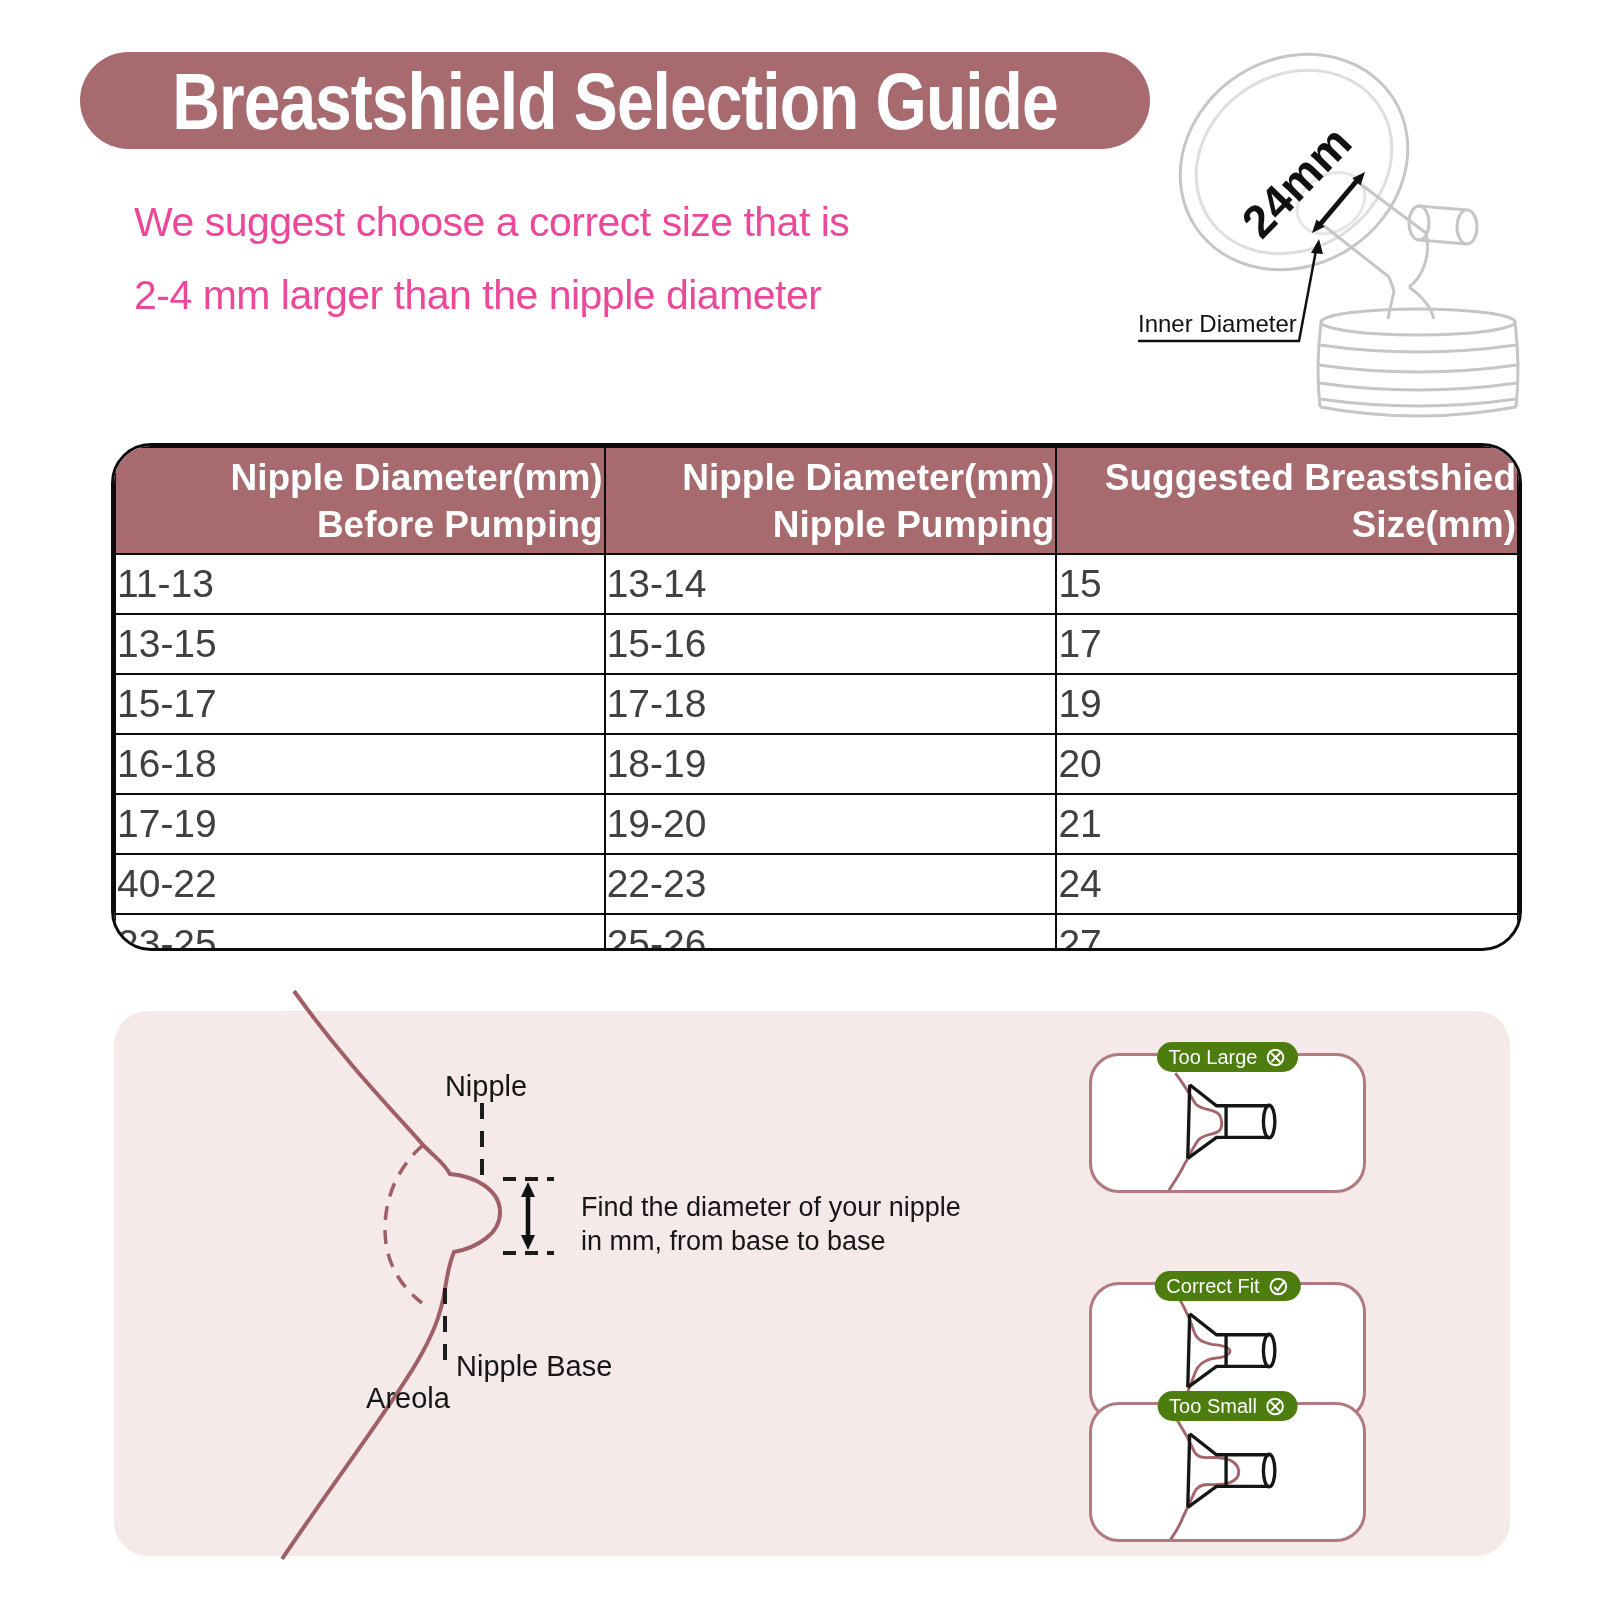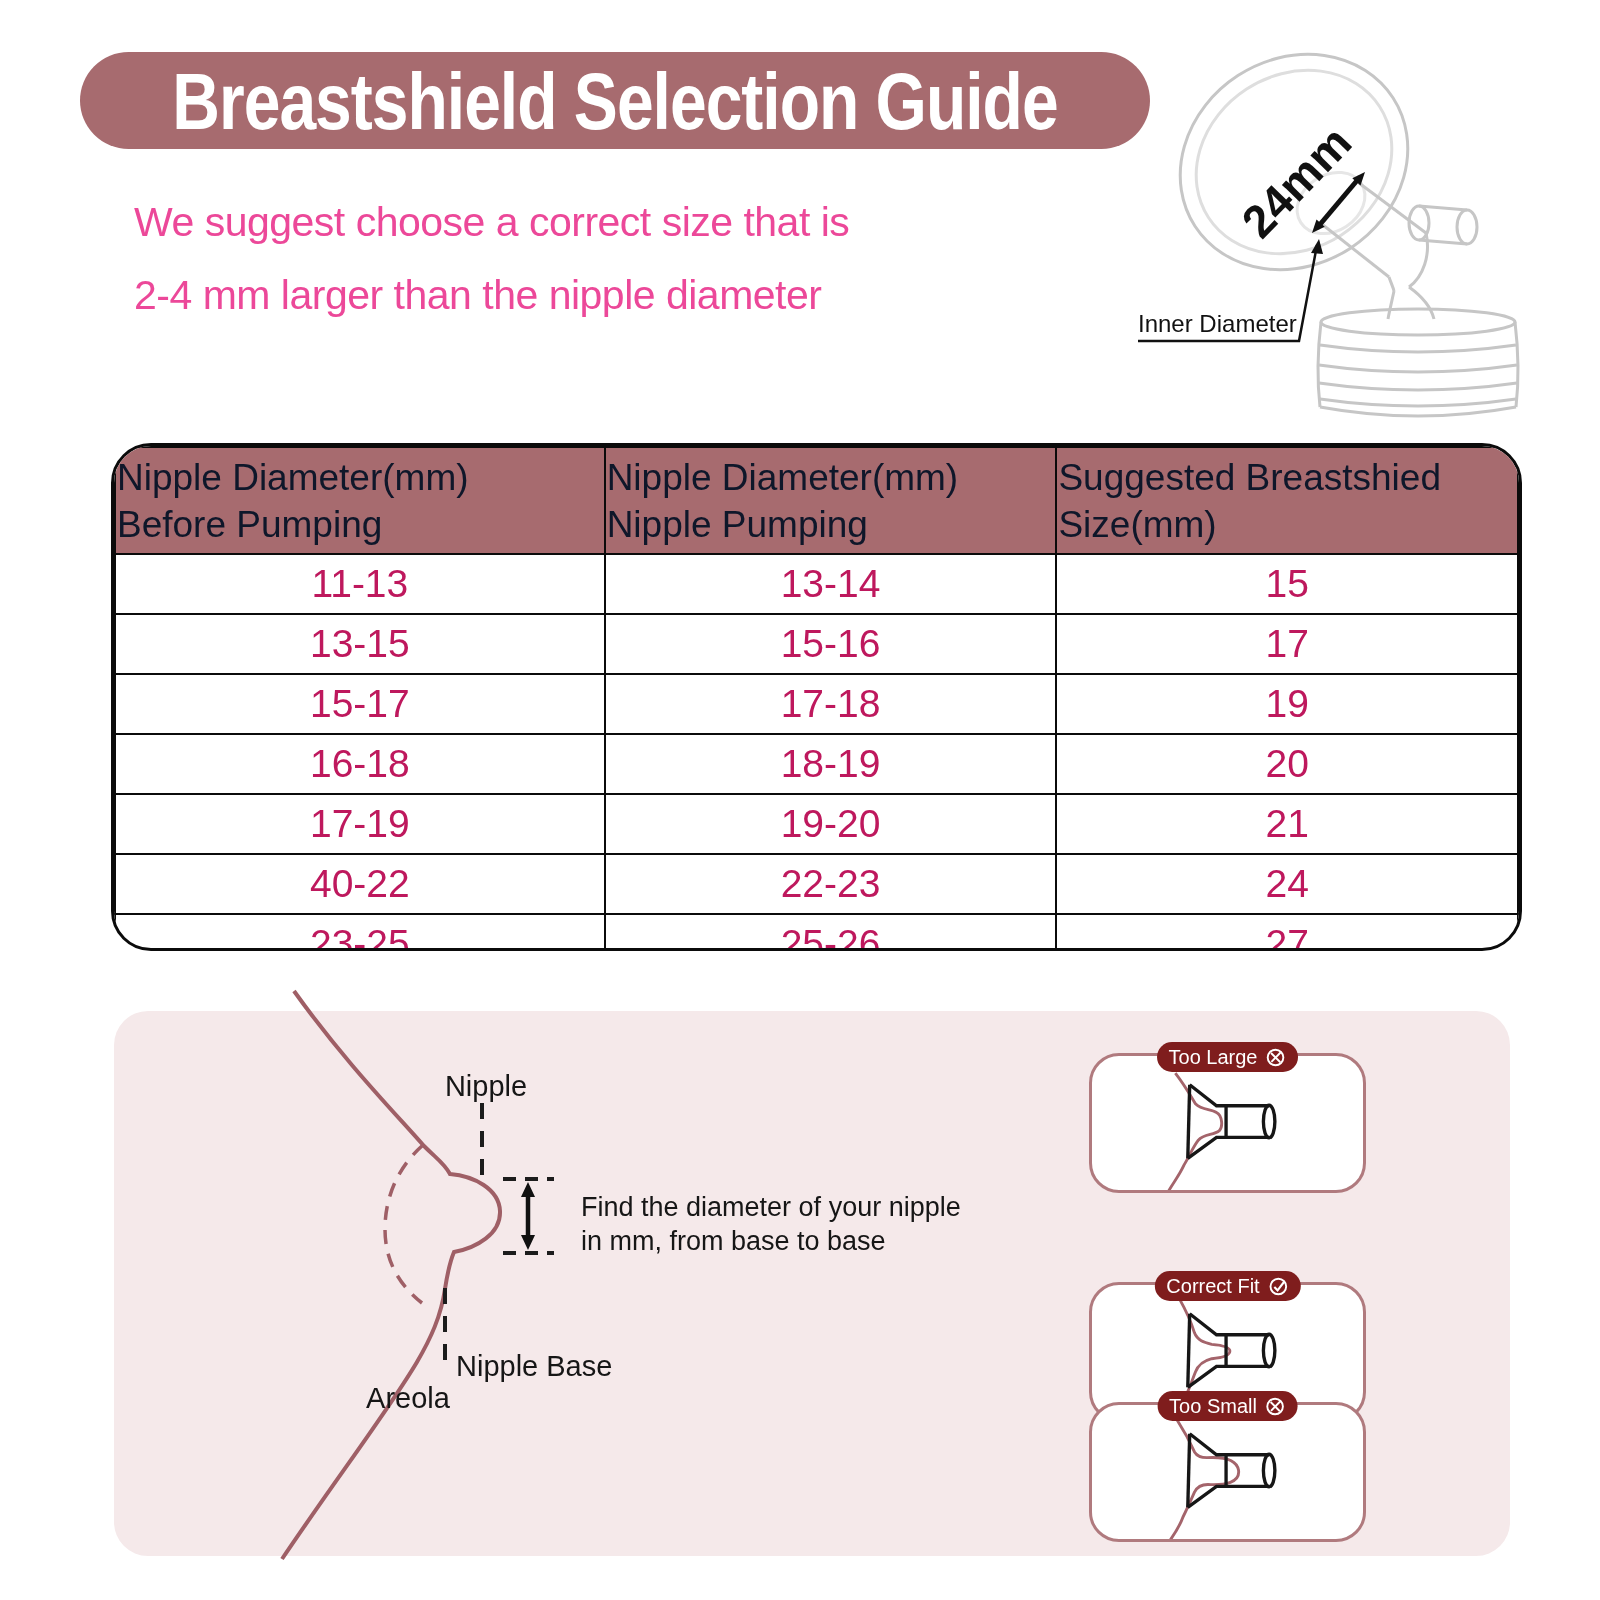--- a/index.html
+++ b/index.html
@@ -12,34 +12,34 @@
 
   
   .subtitle{position:absolute;left:118px;top:186px;font-size:41px;color:#ec4899;line-height:73px;letter-spacing:-0.5px;}
 
   
   .shield{position:absolute;left:1085px;top:25px;width:505px;height:400px;}
 
   
   .table-wrap{position:absolute;left:95px;top:443px;width:1411px;height:508px;border:3px solid #0b0b0b;border-radius:40px;overflow:hidden;background:#fff;box-sizing:border-box;}
   .size-table{width:100%;height:100%;border-collapse:collapse;table-layout:fixed;}
-  .size-table th{background:#a76b6f;color:#0f172a;font-size:37px;font-weight:normal;line-height:47px;height:103px;border:2.5px solid #0b0b0b;text-align:left;}
-  .size-table td{font-size:39px;color:#be185d;text-align:center;border:2.5px solid #0b0b0b;height:56px;font-weight:400;}
+  .size-table th{background:#a76b6f;color:#ffffff;font-size:37px;font-weight:bold;line-height:47px;height:103px;border:2.5px solid #0b0b0b;text-align:right;}
+  .size-table td{font-size:39px;color:#404040;text-align:left;border:2.5px solid #0b0b0b;height:56px;font-weight:400;}
 
   
   .panel{position:absolute;left:98px;top:1011px;width:1396px;height:545px;background:#f5e9ea;border-radius:34px;}
   .diagram-svg{position:absolute;left:98px;top:991px;width:760px;height:565px;overflow:visible;}
   .diagram-svg text{font-family:"Liberation Sans",sans-serif;fill:#161616;}
 
   
   .card{position:absolute;left:1073px;width:277px;height:140px;background:#ffffff;border:3.5px solid #b07a7e;border-radius:30px;box-sizing:border-box;}
   .card-1{top:1053px;}
   .card-2{top:1238px;margin-top:44px;}
   .card-3{top:1402px;text-align:right;}
-  .badge{position:absolute;top:-14px;left:50%;transform:translateX(-50%);background:#7f1d1d;color:#fff;border-radius:17px;padding:3px 12px;display:flex;align-items:center;gap:8px;font-size:20px;line-height:24px;white-space:nowrap;z-index:2;}
+  .badge{position:absolute;top:-14px;left:50%;transform:translateX(-50%);background:#4d7c0f;color:#fff;border-radius:17px;padding:3px 12px;display:flex;align-items:center;gap:8px;font-size:20px;line-height:24px;white-space:nowrap;z-index:2;}
   .fit-svg{position:absolute;left:0;top:0;width:100%;height:100%;}
 </style>
 </head>
 <body>
 
 <div class="page">
 
   <div class="banner">
     <h1>Breastshield Selection Guide</h1>
   </div>

